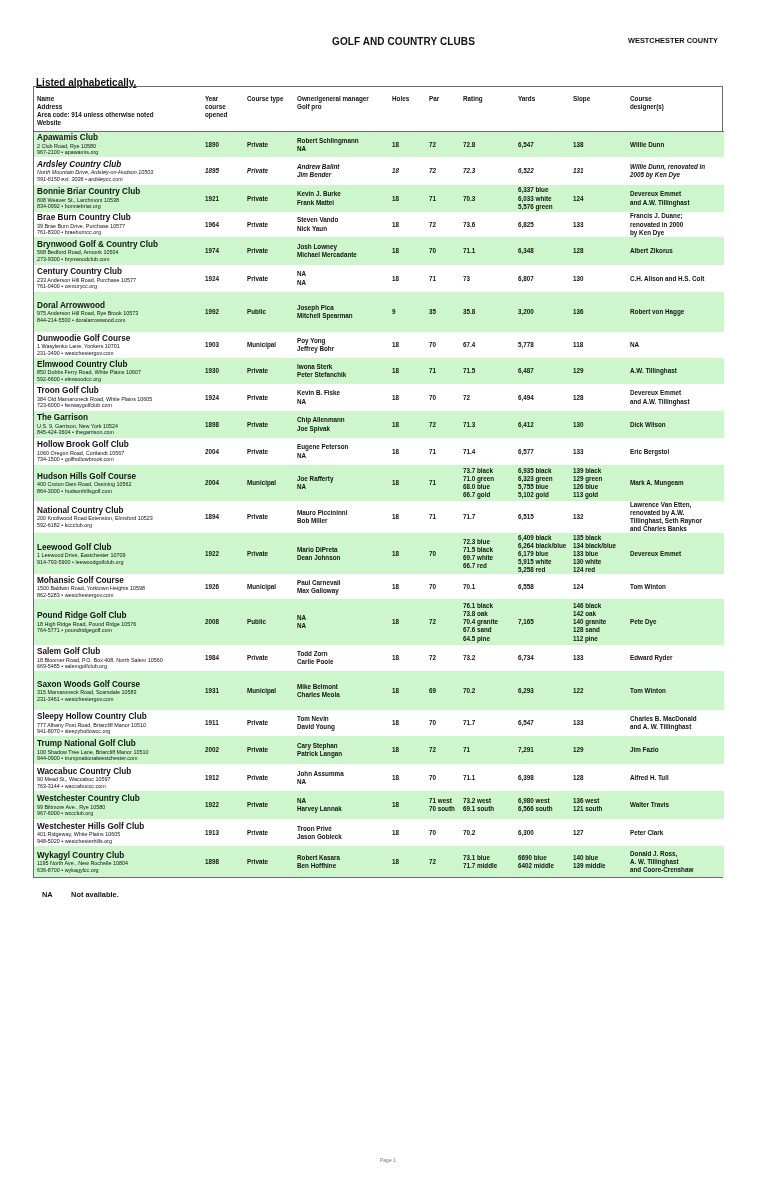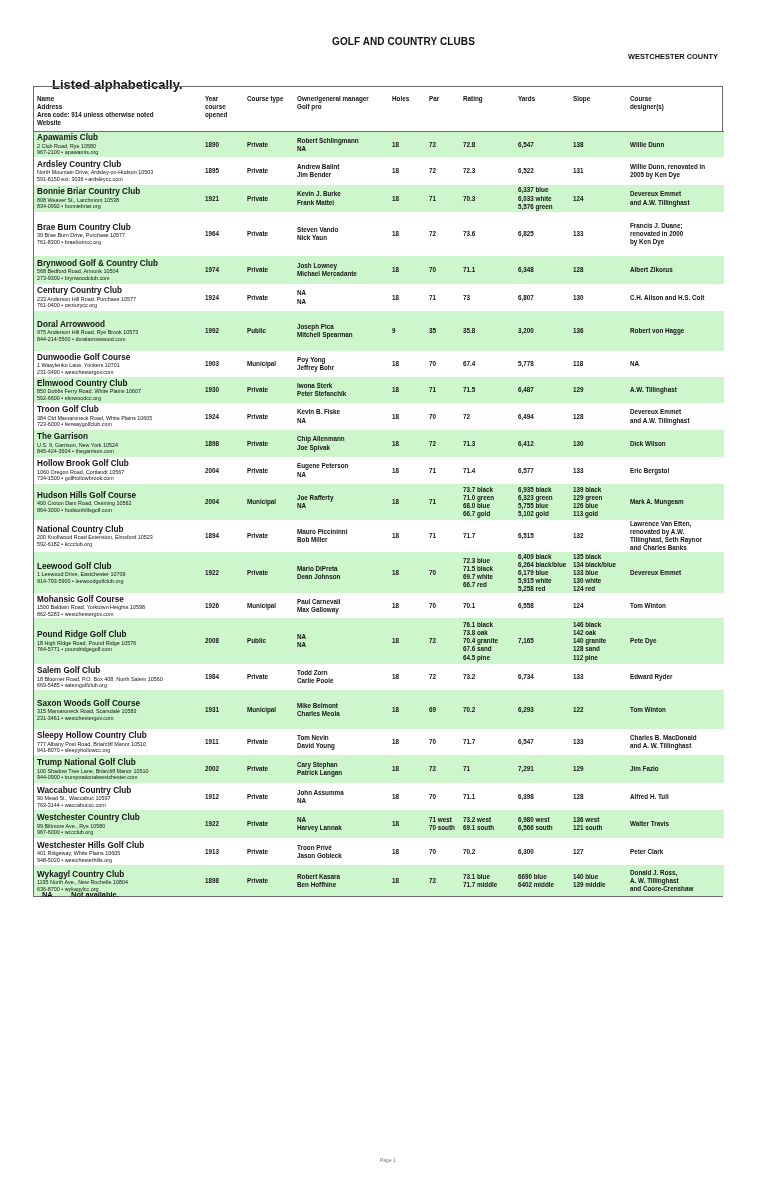--- a/index.html
+++ b/index.html
@@ -1,19 +1,19 @@
 <!DOCTYPE html>
 <html><head>
 <meta charset="utf-8">
 <style>
   html, body { margin: 0; padding: 0; background: #ffffff; }
   body { width: 776px; height: 1200px; position: relative; font-family: "Liberation Sans", sans-serif; color: #111; overflow: hidden; }
   .hdr-title { position: absolute; top: 36px; left: 332px; font-size: 10px; font-weight: bold; letter-spacing: 0.1px; }
-  .hdr-county { position: absolute; top: 36px; left: 628px; font-size: 7.4px; font-weight: bold; margin-top: 16px; }
-  .listed { position: absolute; top: 77px; left: 52px; font-size: 13px; font-weight: bold; }
+  .hdr-county { position: absolute; top: 36px; left: 628px; font-size: 7.4px; font-weight: bold; }
+  .listed { position: absolute; top: 77px; left: 36px; font-size: 10px; font-weight: bold; text-decoration: underline; }
   .table-wrap { position: absolute; top: 86px; left: 33px; width: 690px; border: 1.5px solid #6b6b6b; box-sizing: border-box; }
   table { border-collapse: collapse; width: 100%; table-layout: fixed; }
   th, td { padding: 0 0 0 3px; vertical-align: middle; font-size: 6.3px; font-weight: bold; line-height: 8.1px; text-align: left; }
   thead th { vertical-align: top; font-weight: bold; padding-top: 8px; padding-bottom: 4px; border-bottom: 1.5px solid #6b6b6b; }
   tbody tr.g td { background: #cdf6cc; }
   tbody tr.w td { background: #ffffff; }
   td.name-cell { padding-top: 1px; padding-bottom: 1px; }
   .club-name { font-size: 8.2px; font-weight: bold; line-height: 9.5px; display: block; }
   .club-sub { font-size: 5.4px; font-weight: normal; line-height: 6.6px; display: block; }
   .ml { display: block; }
@@ -106,21 +106,21 @@
           <td>
             <span class="ml">6,547</span>
           </td>
           <td>
             <span class="ml">138</span>
           </td>
           <td>
             <span class="ml">Willie Dunn</span>
           </td>
         </tr>
-        <tr class="w" style="height: 28px;">
+        <tr class="w" style="height: 28px; font-style: italic;">
           <td class="name-cell">
             <span class="club-name">Ardsley Country Club</span>
             <span class="club-sub">North Mountain Drive, Ardsley-on-Hudson 10503</span>
             <span class="club-sub">591-8150 ext. 3036 • ardsleycc.com</span>
           </td>
           <td>1895</td>
           <td>Private</td>
           <td>
             <span class="ml">Andrew Balint</span>
             <span class="ml">Jim Bender</span>
@@ -168,21 +168,21 @@
             <span class="ml">5,576 green</span>
           </td>
           <td>
             <span class="ml">124</span>
           </td>
           <td>
             <span class="ml">Devereux Emmet</span>
             <span class="ml">and A.W. Tillinghast</span>
           </td>
         </tr>
-        <tr class="w" style="height: 44px;">
+        <tr class="w" style="height: 25px;">
           <td class="name-cell">
             <span class="club-name">Brae Burn Country Club</span>
             <span class="club-sub">39 Brae Burn Drive, Purchase 10577</span>
             <span class="club-sub">761-8300 • braeburncc.org</span>
           </td>
           <td>1964</td>
           <td>Private</td>
           <td>
             <span class="ml">Steven Vando</span>
             <span class="ml">Nick Yaun</span>

